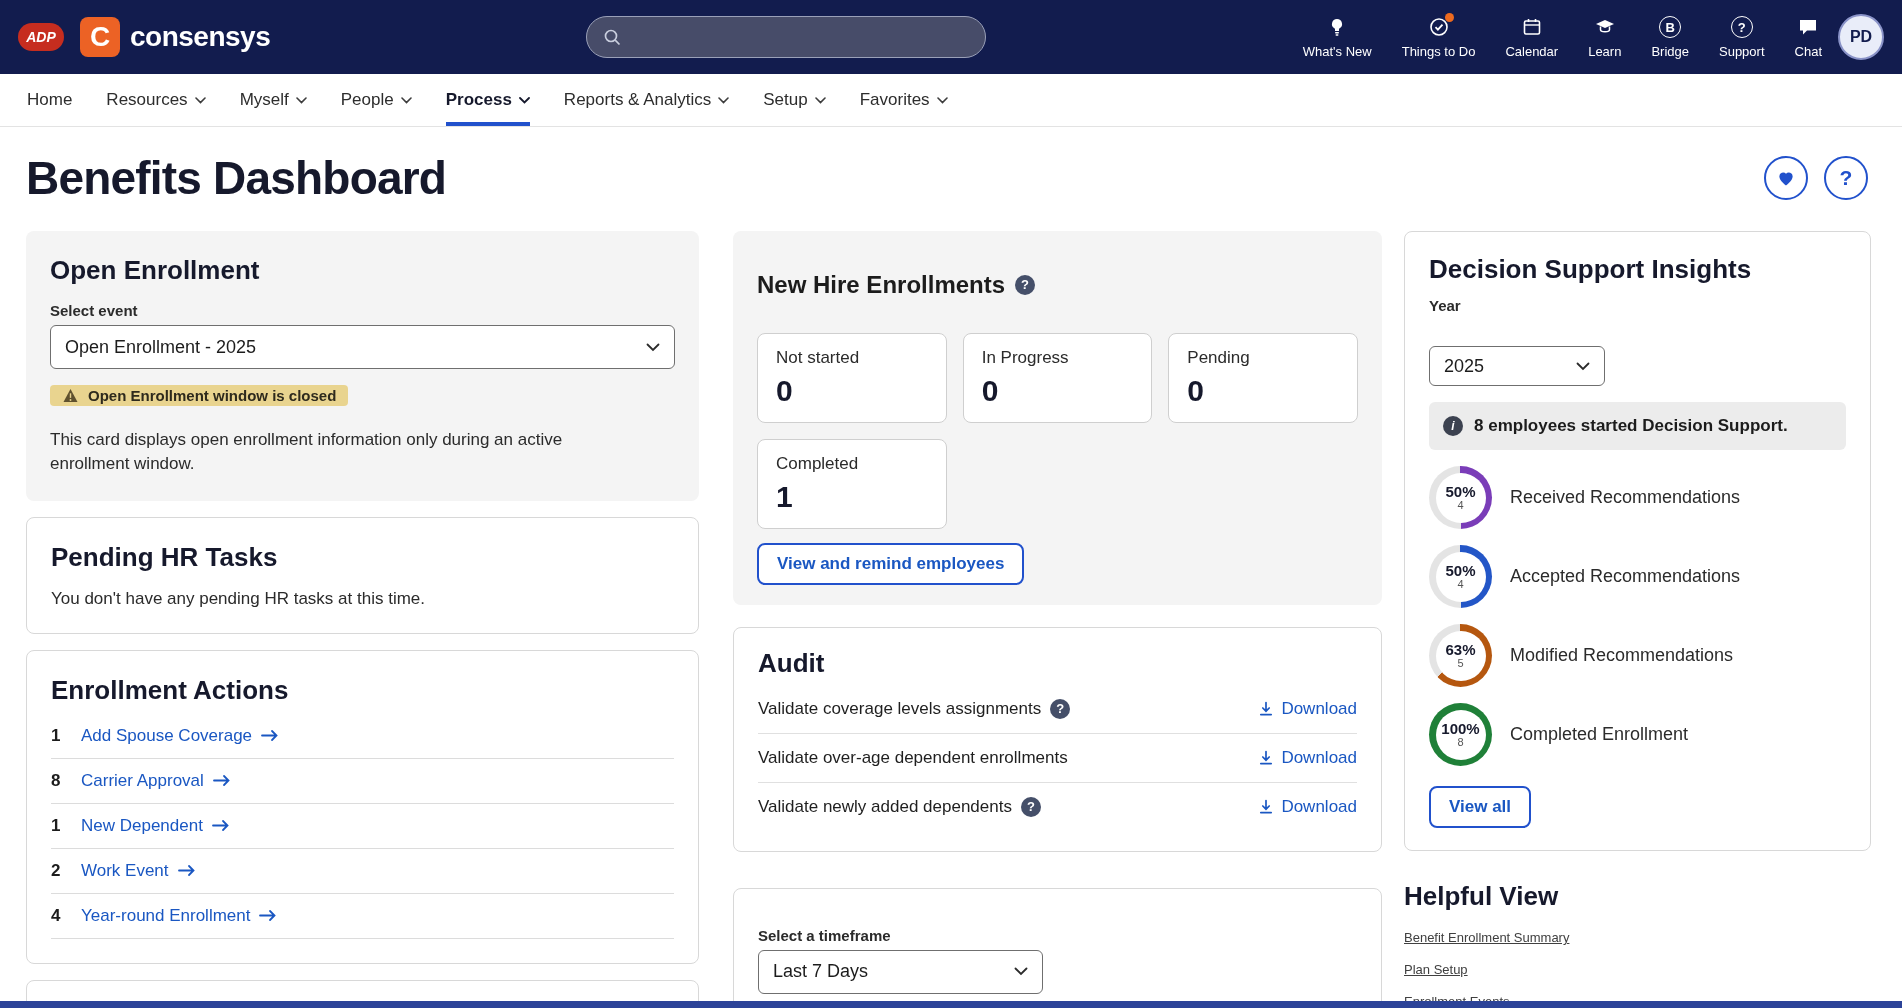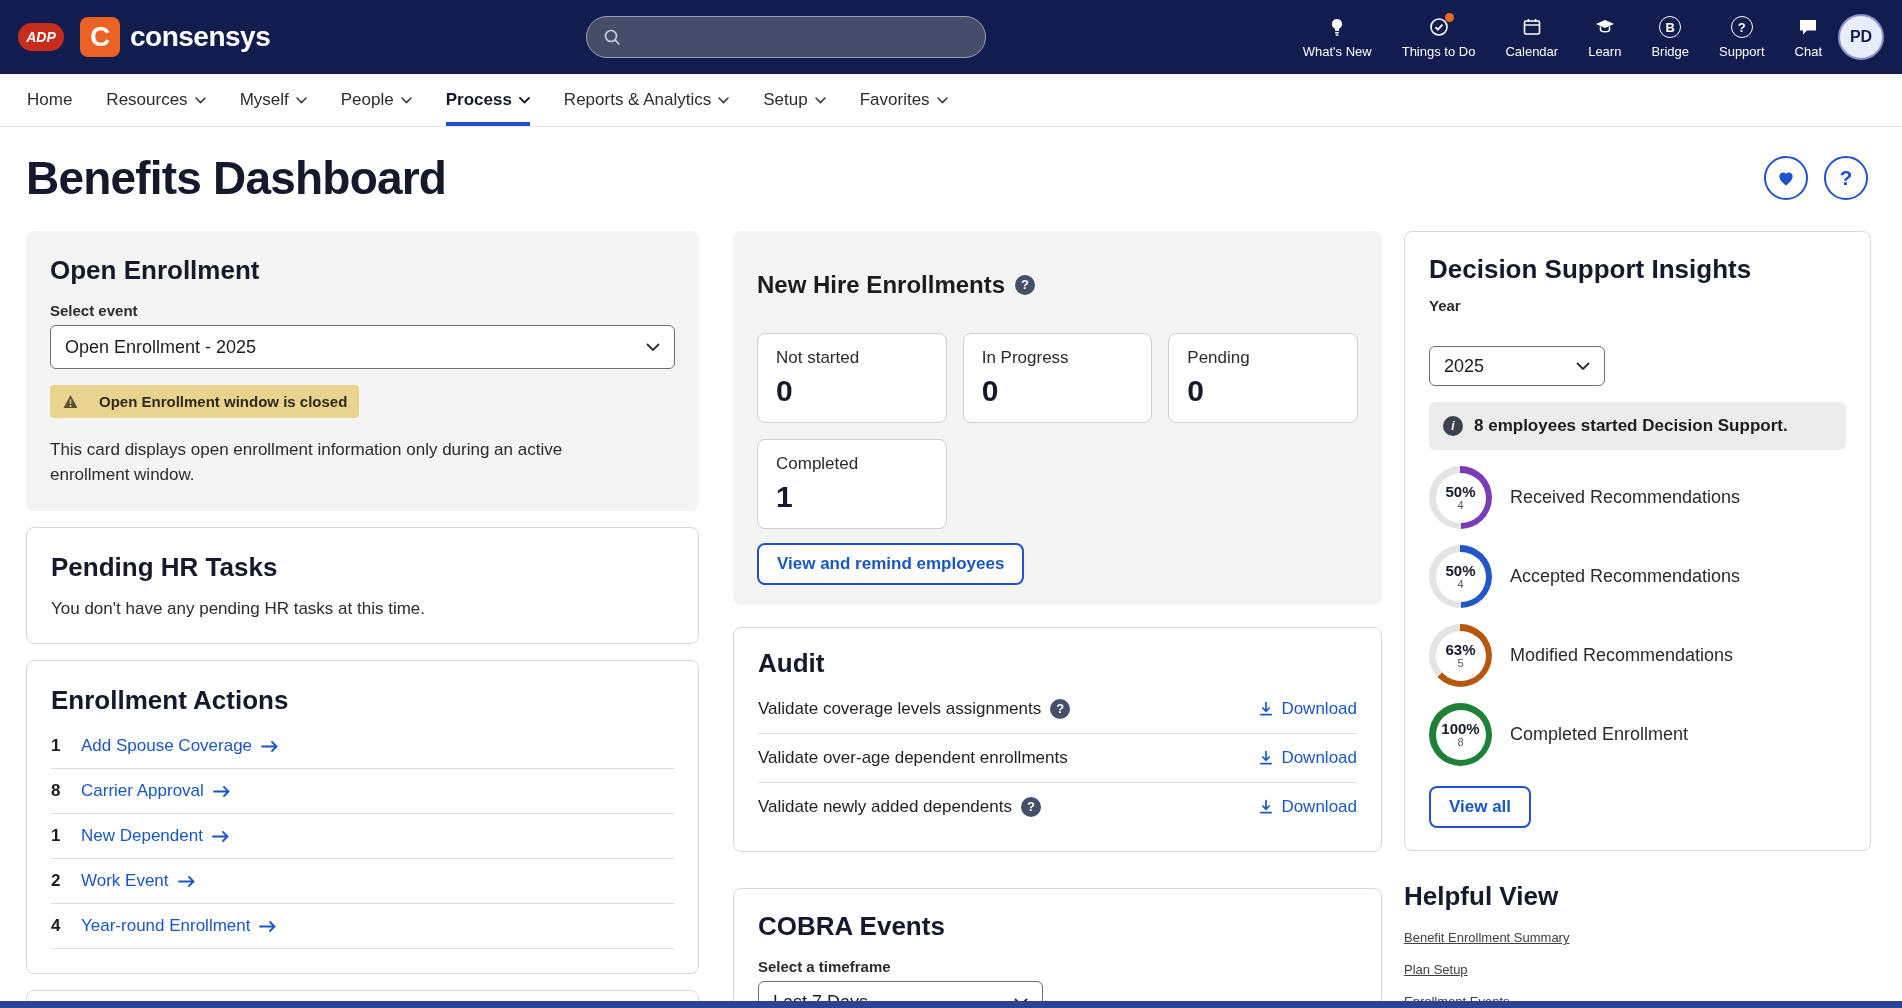--- a/index.html
+++ b/index.html
@@ -50,22 +50,22 @@
   .col-right { width: 467px; flex: none; }
 
   .card { background: #fff; border: 1px solid #d8d8d8; border-radius: 8px; padding: 24px; margin-bottom: 16px; }
   .card-gray { background: #f4f4f4; border: none; }
   .card h2, .section-title { font-size: 26px; font-weight: bold; color: #16192c; margin: 0; }
 
   .field-label { font-size: 15px; font-weight: bold; color: #2b2b2b; margin: 16px 0 6px; }
   .select { height: 44px; border: 1px solid #6f6f6f; border-radius: 6px; background: #fff; display: flex;
             align-items: center; justify-content: space-between; padding: 0 14px; font-size: 18px; color: #1c1c1c; cursor: pointer; }
 
-  .warning { display: inline-flex; align-items: center; gap: 20px; background: #E9D48F; border-radius: 4px;
-             padding: 8px 12px; margin-top: 16px; font-size: 15px; font-weight: bold; color: #2e2a1d; }
+  .warning { display: inline-flex; align-items: center; gap: 9px; background: #E9D48F; border-radius: 4px;
+             padding: 2px 12px; margin-top: 16px; font-size: 15px; font-weight: bold; color: #2e2a1d; }
   .oe-desc { margin: 20px 0 0; font-size: 17px; color: #2b2b2b; line-height: 1.45; max-width: 590px; }
   .body-text { margin: 16px 0 0; font-size: 17px; color: #2b2b2b; }
 
   .ea-row { display: flex; align-items: center; padding: 12px 0; border-bottom: 1px solid #dcdcdc; font-size: 17px; }
   .ea-count { width: 30px; font-weight: bold; color: #1c1c1c; }
   .ea-link { display: inline-flex; align-items: center; gap: 9px; color: #1a57c2; text-decoration: none; cursor: pointer; }
   .ea-list { margin-top: 8px; }
 
   
   .nh-section { background: #f4f4f4; border-radius: 8px; padding: 20px 24px; }
@@ -425,21 +425,20 @@
                 <path d="M8 1.5v8.5M4.8 7 8 10.2 11.2 7" stroke="currentColor" stroke-width="1.7" fill="none" stroke-linecap="round"></path>
                 <path d="M2.8 13.6h10.4" stroke="currentColor" stroke-width="1.7" stroke-linecap="round"></path>
               </svg>
               <span>Download</span>
             </a>
           </div>
         </div>
     </div>
 
     <div class="card cobra-card">
-      <h2>COBRA Events</h2>
       <div class="field-label">Select a timeframe</div>
       <div class="select" style="width:285px;">
         <span>Last 7 Days</span>
         <svg class="caret" width="14" height="9" viewBox="0 0 14 9">
             <path d="M1.5 1.5 7 7l5.5-5.5" stroke="#2b2b2b" stroke-width="1.8" fill="none" stroke-linecap="round"></path>
           </svg>
       </div>
 
     </div>
   </div>

